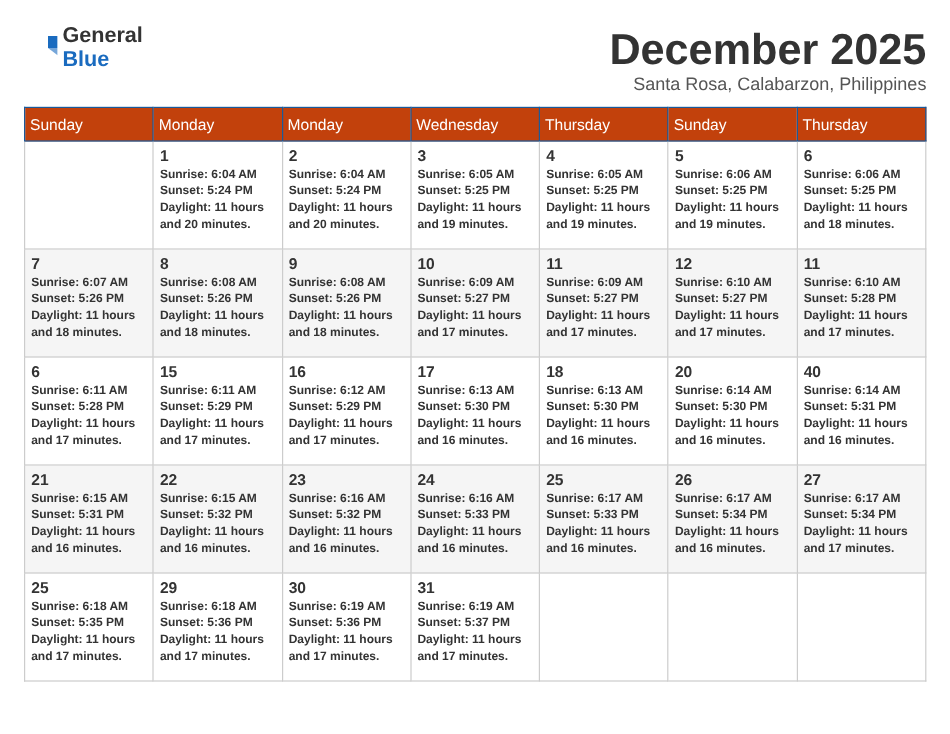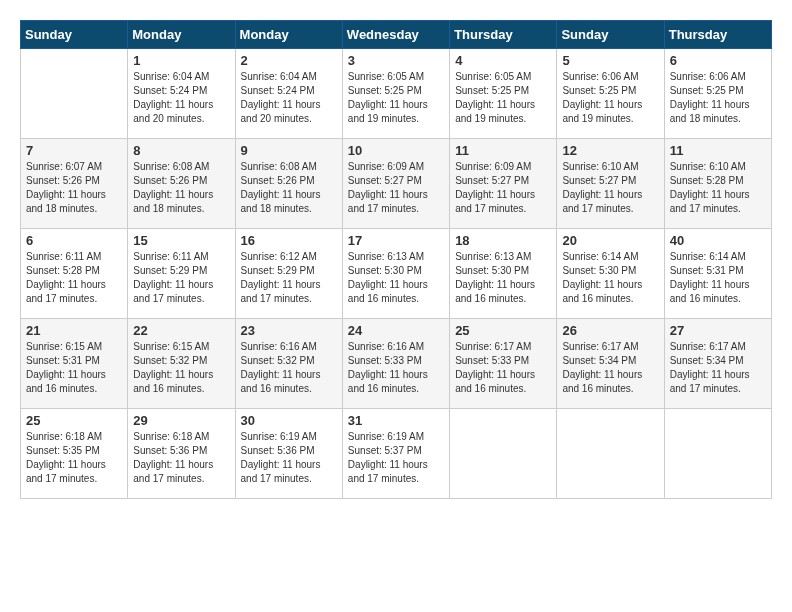--- a/index.html
+++ b/index.html
@@ -48,24 +48,24 @@
     .location {
       font-size: 15px;
       color: #555;
     }
     .calendar {
       width: 100%;
       border-collapse: collapse;
       border: 1px solid #ccc;
     }
     .calendar th {
-      background-color: #0c4a6e;
+      background-color: #c2410c;
       color: #fff;
       font-size: 13px;
-      font-weight: bold;
+      font-weight: normal;
       padding: 6px 4px;
       text-align: left;
       border: 1px solid #1a5a9a;
     }
     .calendar td {
       width: 107px;
       vertical-align: top;
       border: 1px solid #ccc;
       padding: 4px 5px;
       font-size: 10.5px;
@@ -83,29 +83,46 @@
       font-size: 13px;
       font-weight: bold;
       color: #333;
       display: block;
       margin-bottom: 2px;
     }
     .day-info {
       font-size: 10px;
       color: #333;
       line-height: 1.4;
+      font-weight: bold;
     }
     .empty-cell {
       background-color: #f9f9f9;
     }
   </style>
 </head>
 <body>
 
 <div class="container">
+  <div class="header">
+    <div class="logo">
+      <svg class="logo-icon" viewBox="0 0 28 28">
+        <polygon points="20,4 28,4 28,14 20,14" fill="#1a6bbf"></polygon>
+        <polygon points="20,14 28,14 28,20" fill="#1a6bbf" opacity="0.6"></polygon>
+      </svg>
+      <div class="logo-text">
+        <span class="logo-general">General</span>
+        <span class="logo-blue">Blue</span>
+      </div>
+    </div>
+    <div class="title-block">
+      <div class="month-title">December 2025</div>
+      <div class="location">Santa Rosa, Calabarzon, Philippines</div>
+    </div>
+  </div>
 
   <table class="calendar">
     <thead>
       <tr>
       <th>Sunday</th>
           <th>Monday</th>
           <th>Monday</th>
           <th>Wednesday</th>
           <th>Thursday</th>
           <th>Sunday</th>

